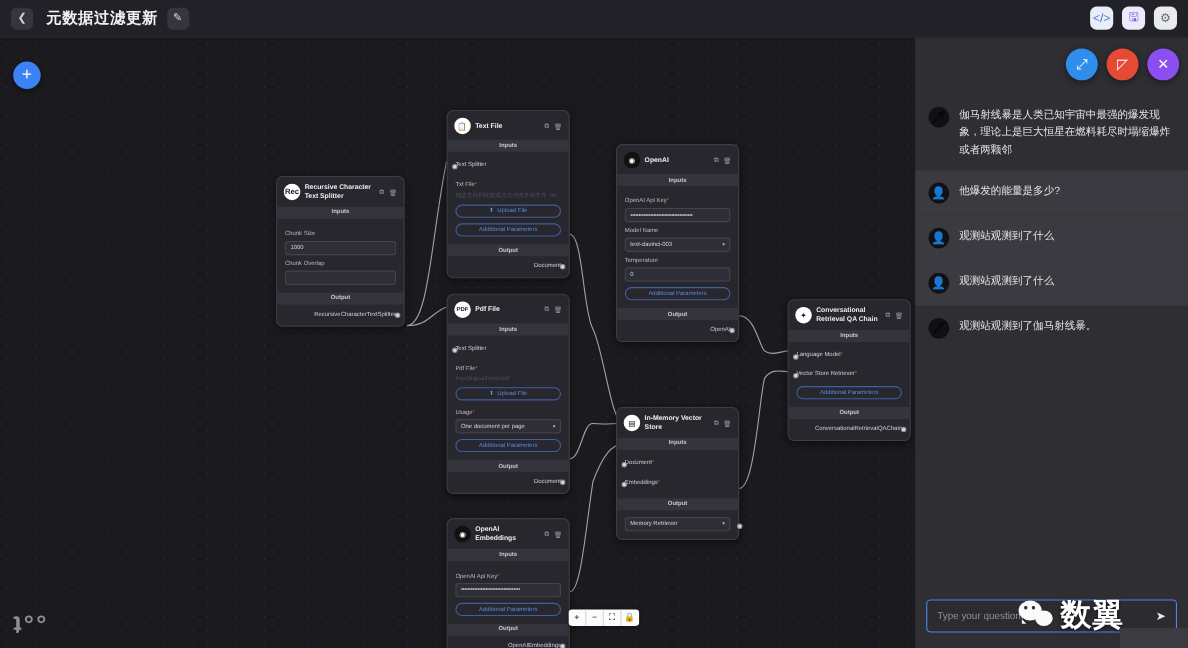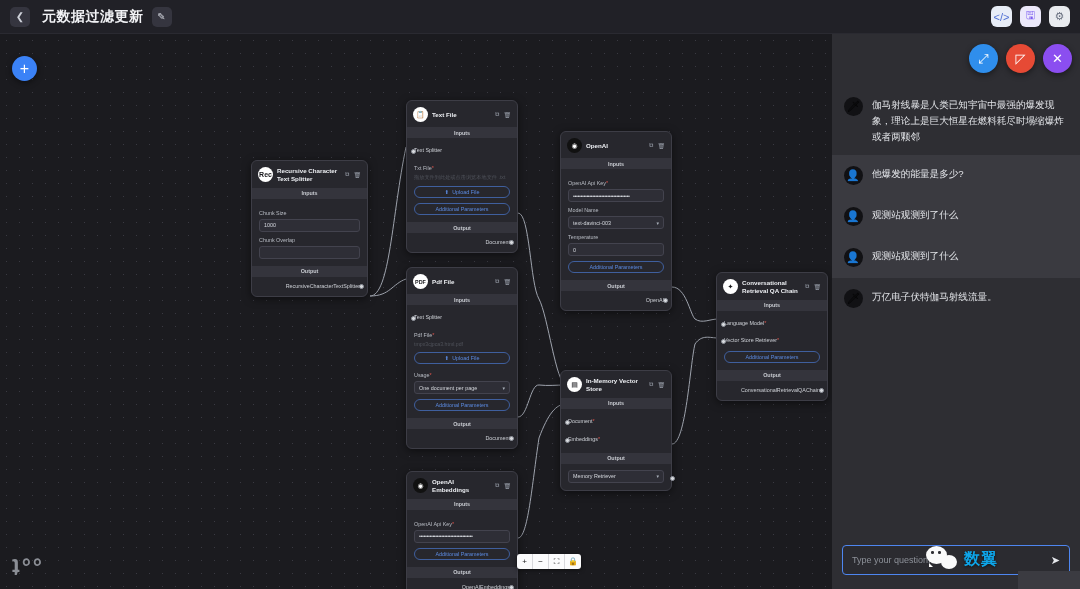--- a/index.html
+++ b/index.html
@@ -189,21 +189,21 @@
   .chat-input input::placeholder { color: #8d9199; }
   .send-ico { color: #e7e9ed; font-size: 11px; cursor: pointer; }
 
   
   .wm-chat {
     position: absolute; left: 94px; top: 10px;
     display: flex; align-items: center; gap: 4px;
     pointer-events: none; user-select: none;
   }
   .wm-chat .wtext {
-    font-size: 16px; font-weight: 700; color: #0ea5e9;
+    font-size: 28px; font-weight: 700; color: #ffffff;
     letter-spacing: 1px; line-height: 1;
     text-shadow: 0 1px 3px rgba(0,0,0,.6);
   }
   .bubbles { position: relative; width: 34px; height: 28px; }
   .bubbles .b1, .bubbles .b2 {
     position: absolute; background: #fafafa; border-radius: 50%;
   }
   .bubbles .b1 { width: 21px; height: 18px; left: 0; top: 1px; }
   .bubbles .b2 { width: 16px; height: 14px; left: 15px; top: 10px; }
   .bubbles .b1::after {
@@ -500,21 +500,21 @@
       <div class="msg user">
         <div class="av user">👤</div>
         <div class="msg-text">观测站观测到了什么</div>
       </div>
       <div class="msg user">
         <div class="av user">👤</div>
         <div class="msg-text">观测站观测到了什么</div>
       </div>
       <div class="msg bot">
         <div class="av bot">🗡</div>
-        <div class="msg-text">万亿电子伏特伽马射线流量。</div>
+        <div class="msg-text">观测站观测到了伽马射线暴。</div>
       </div>
     </div>
 
     <div class="chat-input-wrap">
       <div class="chat-input">
         <input type="text" placeholder="Type your question..." style="">
         <span class="send-ico">➤</span>
       </div>
       <div class="wm-chat">
         <span class="bubbles">

